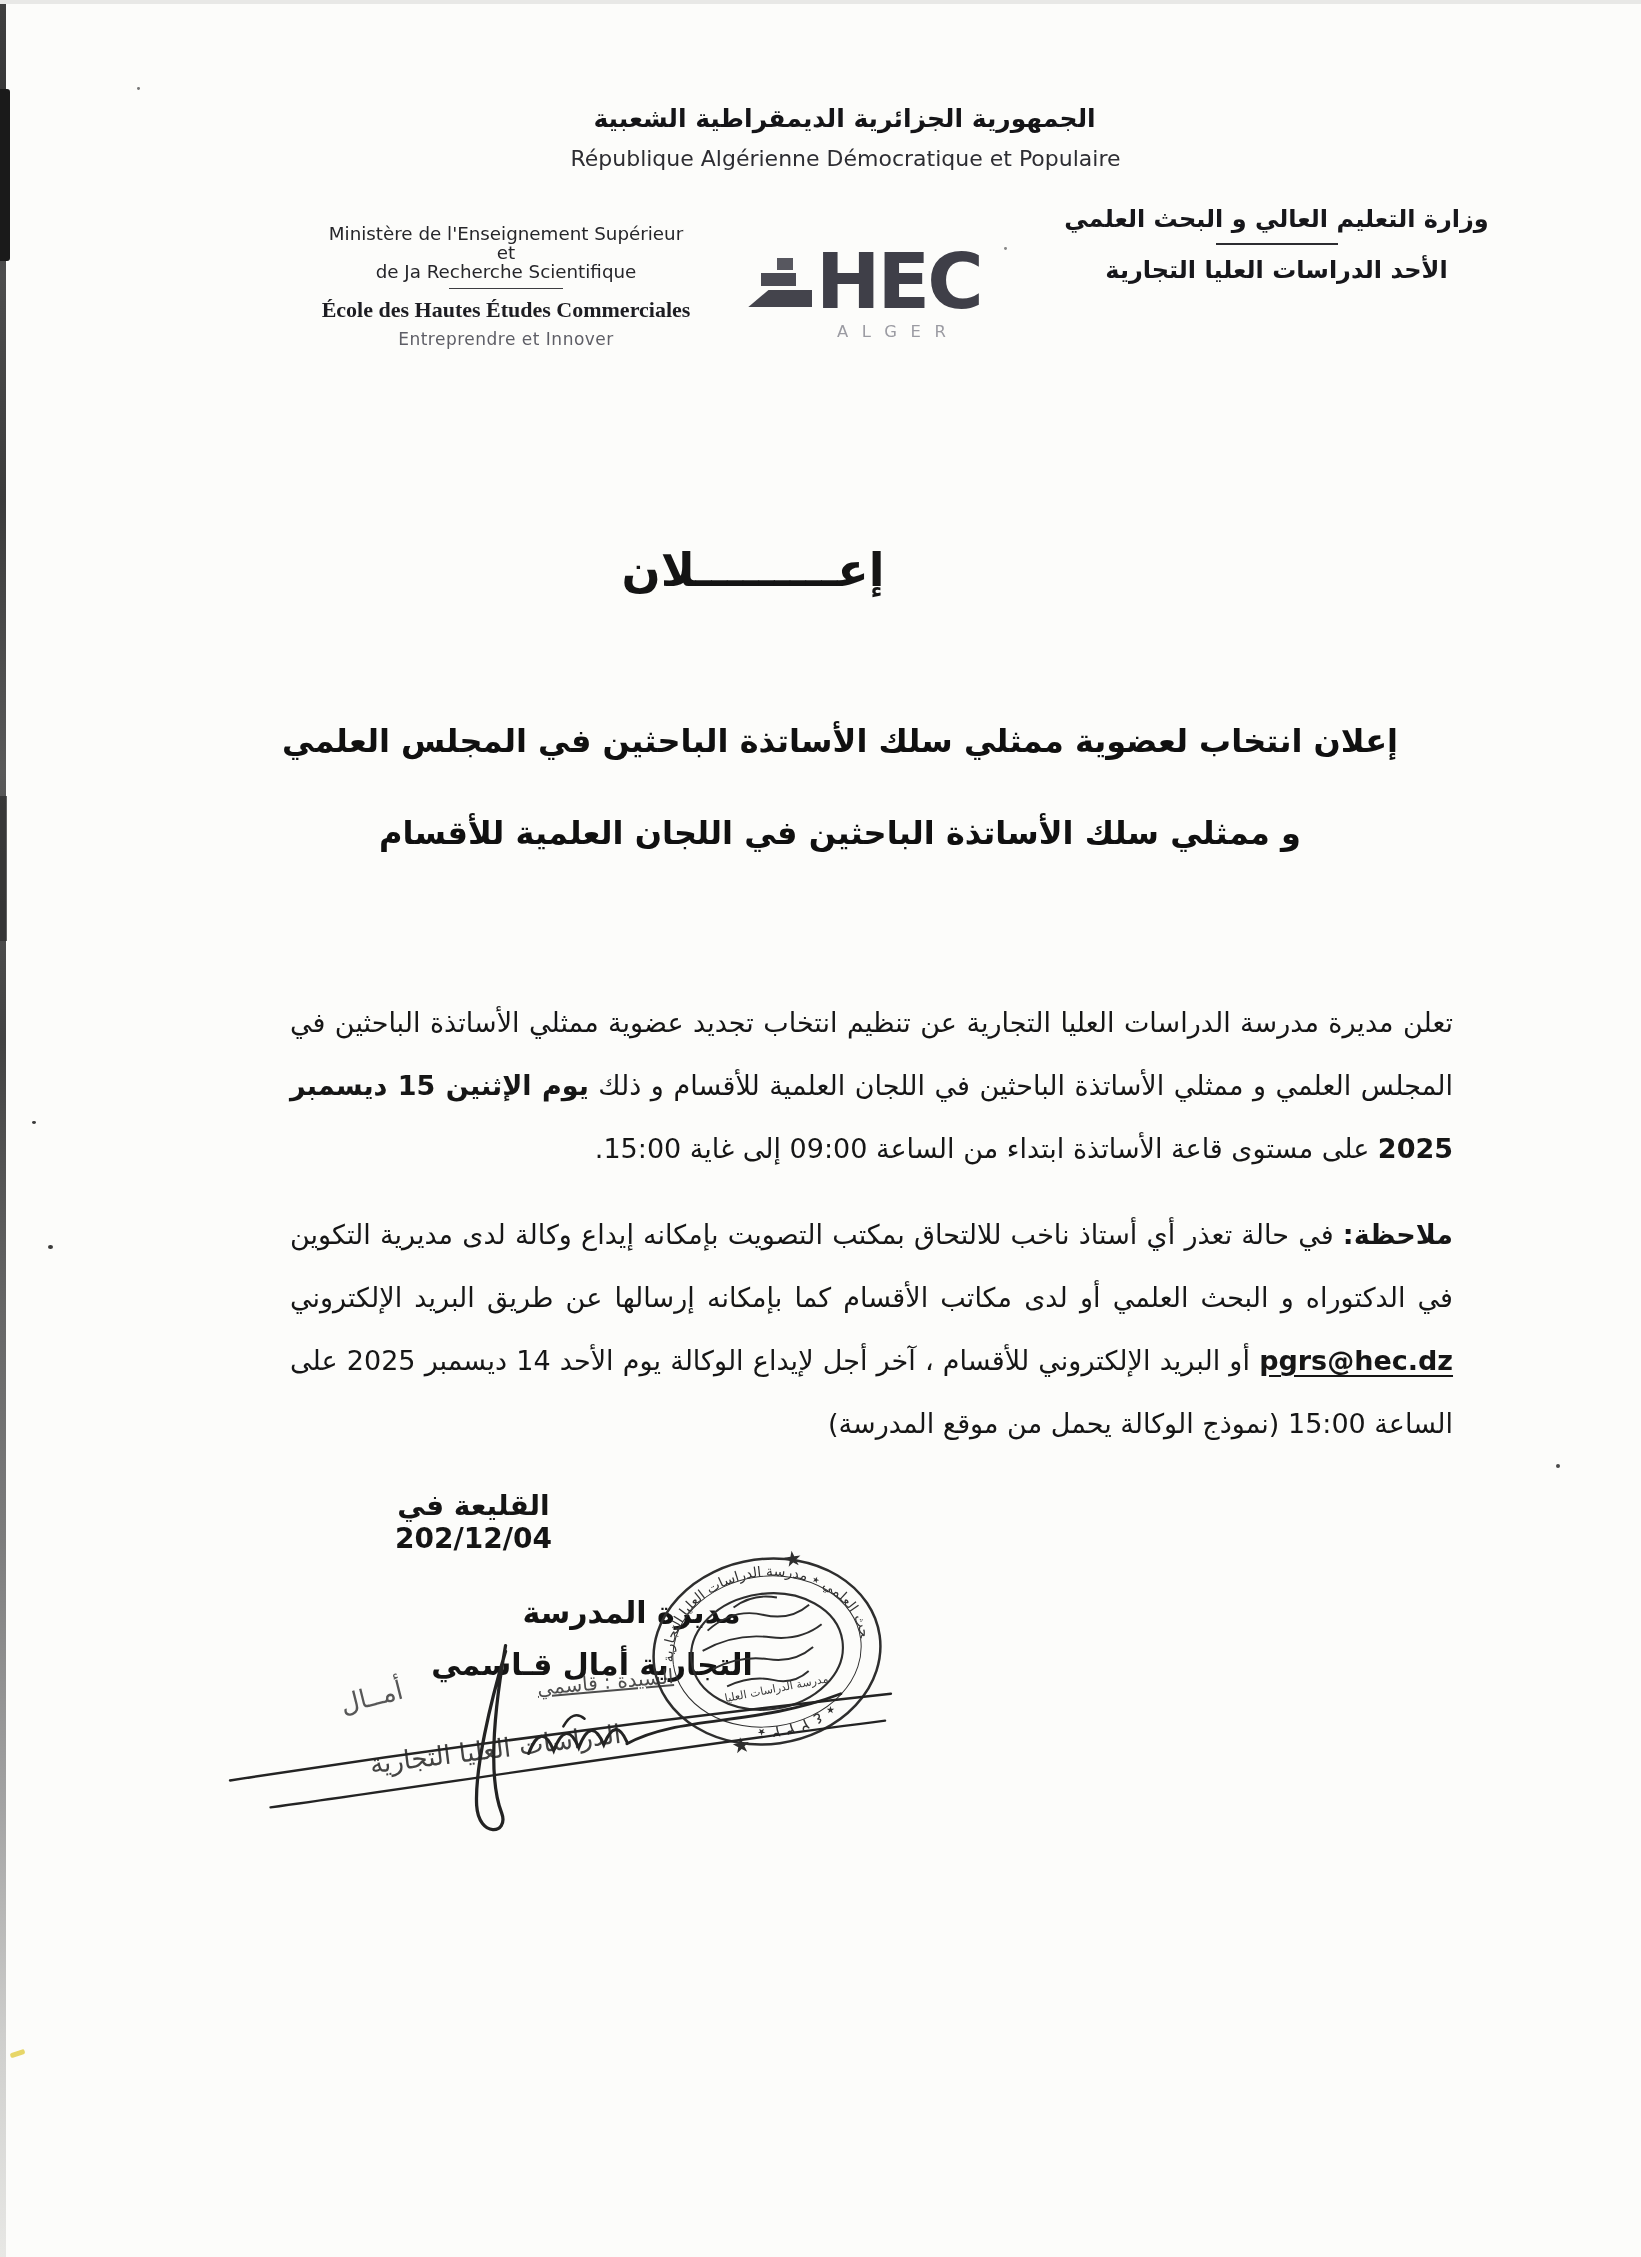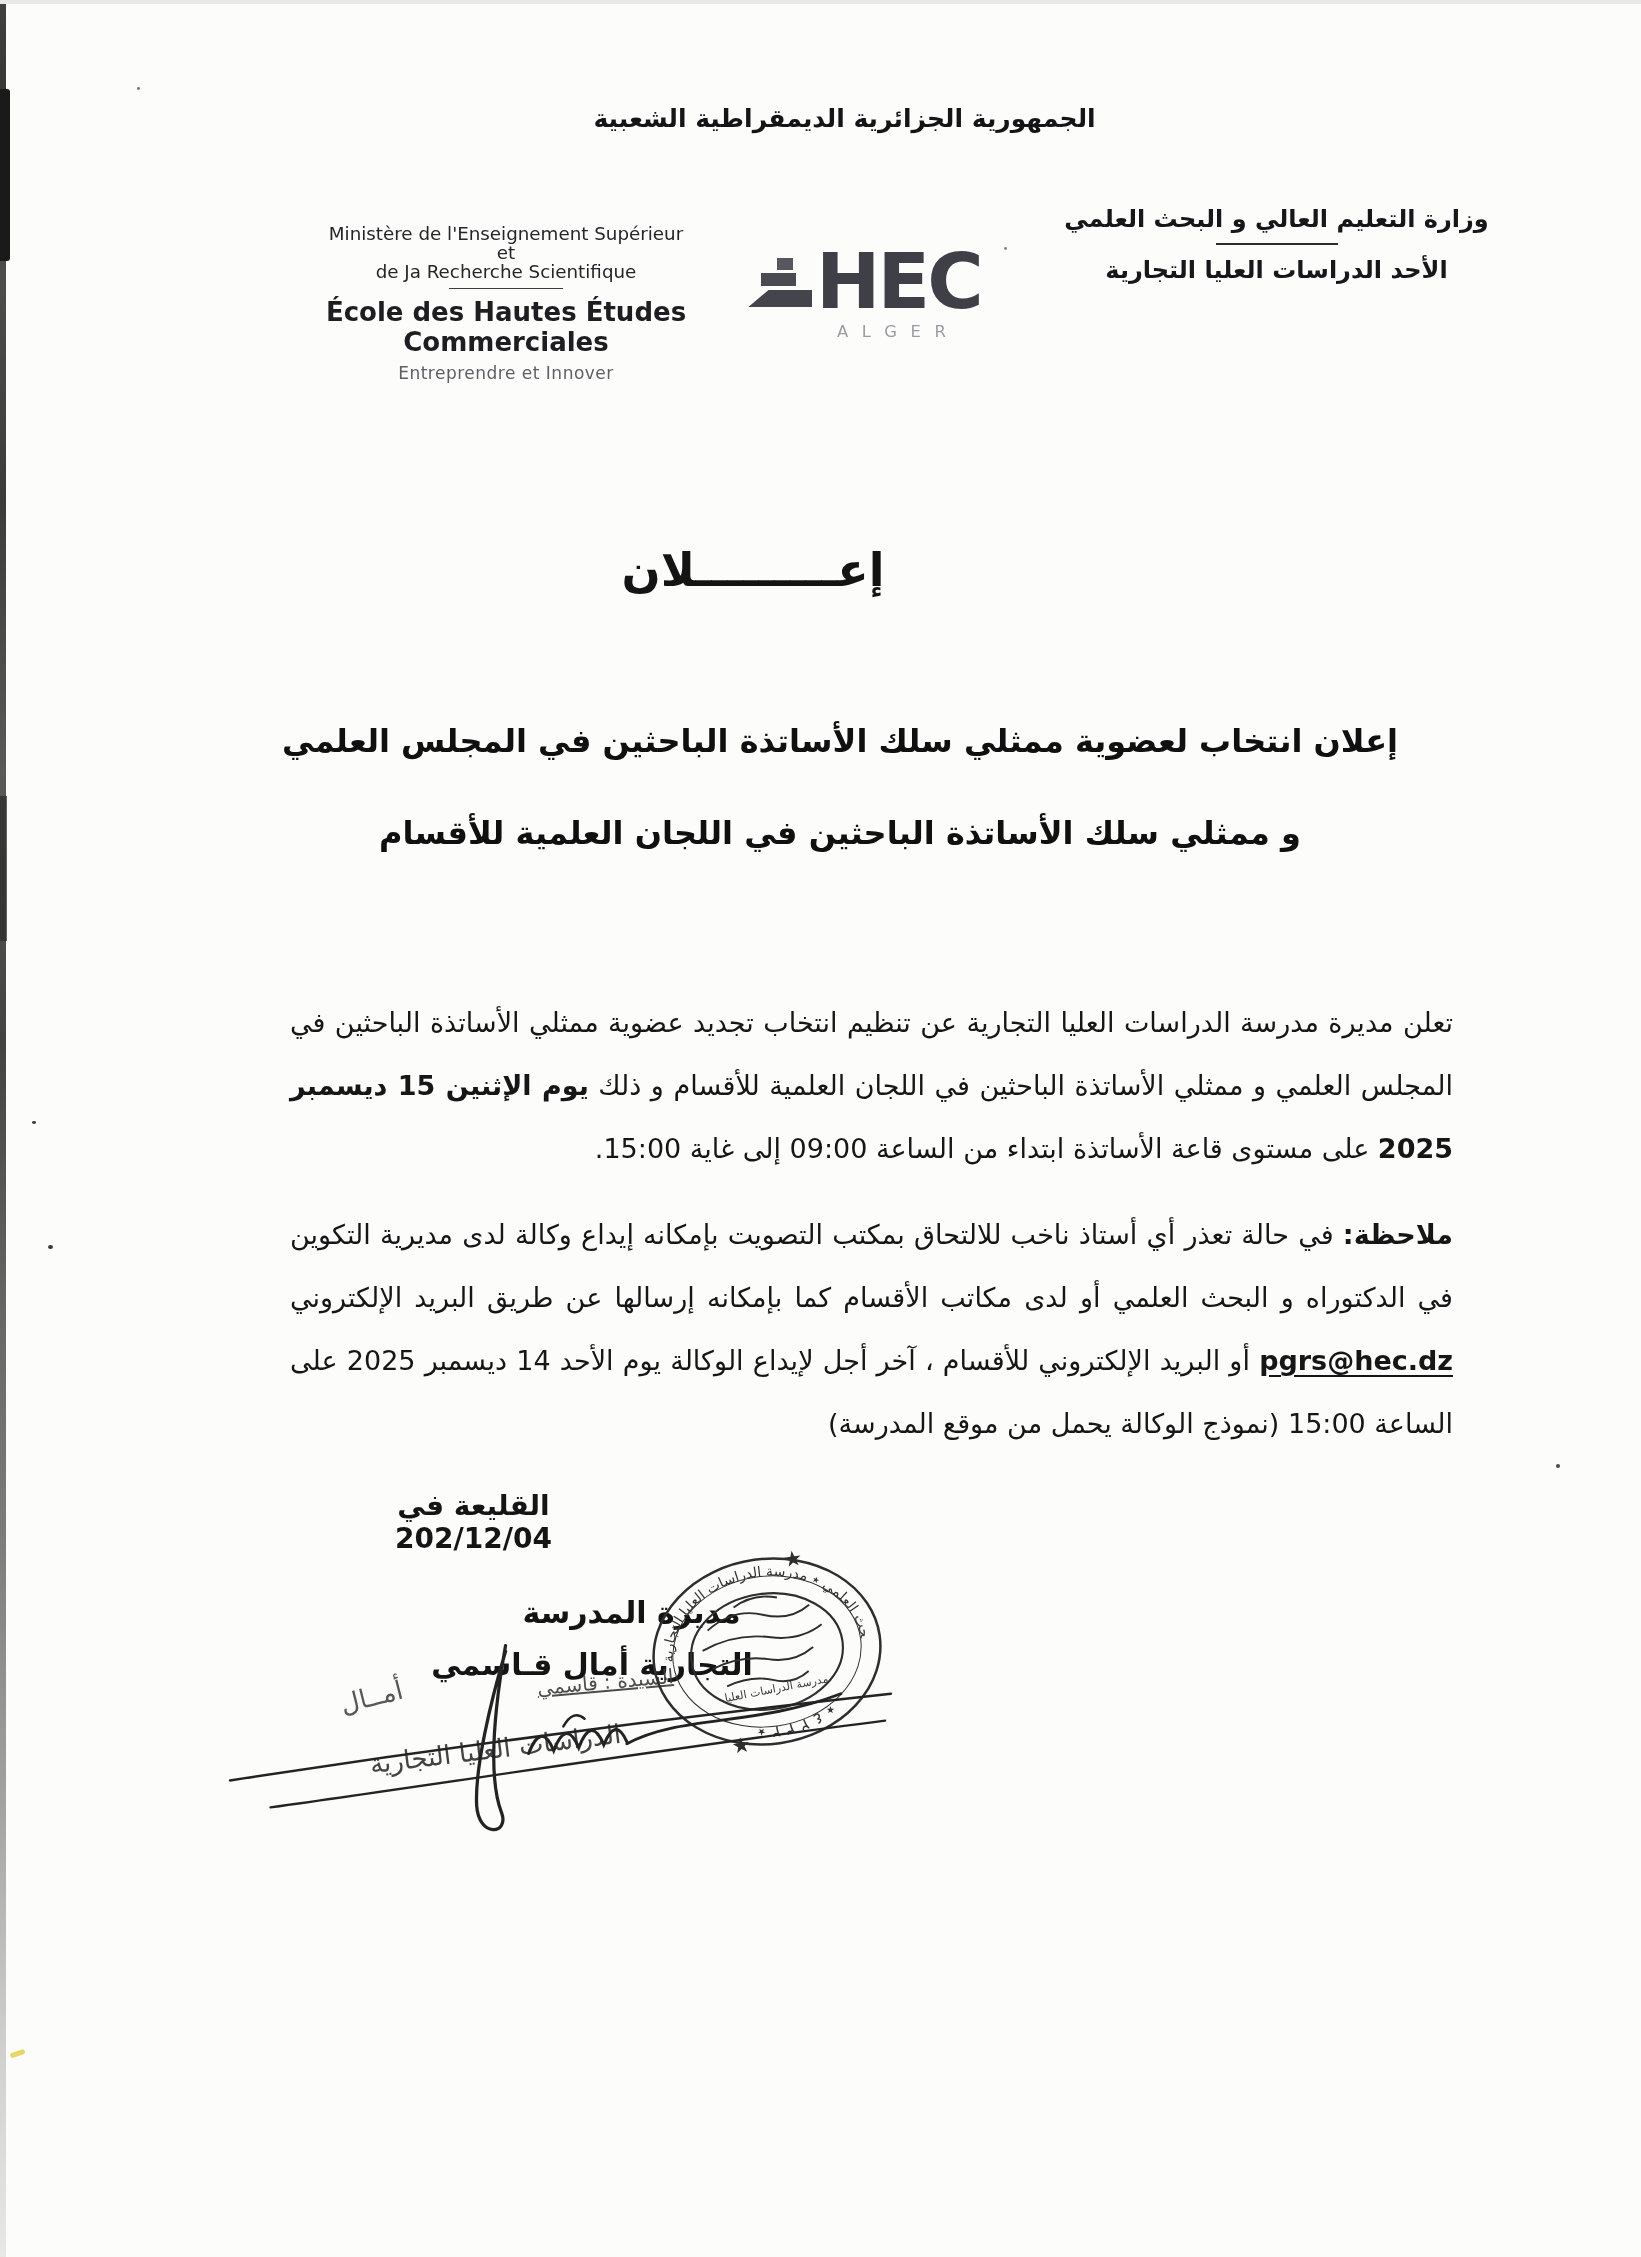--- a/index.html
+++ b/index.html
@@ -31,21 +31,21 @@
   .yellow-speck{position:absolute;left:9.7px;top:2047px;width:15.4px;height:4.8px;background:#e3cf4e;opacity:.85;transform:rotate(-18deg);border-radius:1.9px;}
 
   
   .republic-ar{position:absolute;top:100px;left:574px;width:541px;text-align:center;
     direction:rtl;font-size:25px;font-weight:bold;color:#151518;letter-spacing:0.5px;}
   .republic-fr{position:absolute;top:142px;left:546px;width:599px;text-align:center;
     font-size:22px;color:#2d2d32;}
   .left-block{position:absolute;top:220px;left:317px;width:378px;text-align:center;color:#26262a;}
   .lb-l1,.lb-l2{font-size:18.3px;line-height:19px;}
   .lb-div{width:114px;height:0;border-top:1.9px solid #3c3c40;margin:6.8px auto 8.7px auto;}
-  .lb-school{font-size:26px;font-weight:bold;color:#1d1d22;}
+  .lb-school{font-size:22px;font-weight:bold;color:#1d1d22;font-family:Liberation Serif, serif;}
   .lb-motto{font-size:17px;color:#5e5e66;margin-top:5.8px;letter-spacing:0.5px;}
   .right-block{position:absolute;top:201px;right:133px;width:463px;text-align:center;direction:rtl;}
   .rb-ministry{font-size:24px;font-weight:bold;color:#17171b;}
   .rb-div{width:122px;height:0;border-top:2.4px solid #2c2c30;margin:9.7px auto 11.6px auto;}
   .rb-school{font-size:24px;font-weight:bold;color:#17171b;}
 
   
   .hec-logo{position:absolute;left:748px;top:243px;width:241px;height:106px;}
   .hec-row{display:flex;align-items:flex-end;}
   .hec-mark{display:flex;flex-direction:column;align-items:flex-start;margin-right:3.9px;margin-bottom:9.7px;}
@@ -92,20 +92,21 @@
   <div class="notch1"></div>
   <div class="notch2"></div>
   <div class="speck s1"></div>
   <div class="speck s2"></div>
   <div class="speck s3"></div>
   <div class="speck s4"></div>
   <div class="speck s5"></div>
   <div class="yellow-speck"></div>
 
   <div class="republic-ar">الجمهورية الجزائرية الديمقراطية الشعبية</div>
+  <div class="republic-fr">République Algérienne Démocratique et Populaire</div>
 
   <div class="left-block">
     <div class="lb-l1">Ministère de l'Enseignement Supérieur et</div>
     <div class="lb-l2">de Ja Recherche Scientifique</div>
     <div class="lb-div"></div>
     <div class="lb-school">École des Hautes Études Commerciales</div>
     <div class="lb-motto">Entreprendre et Innover</div>
   </div>
 
   <div class="right-block">

